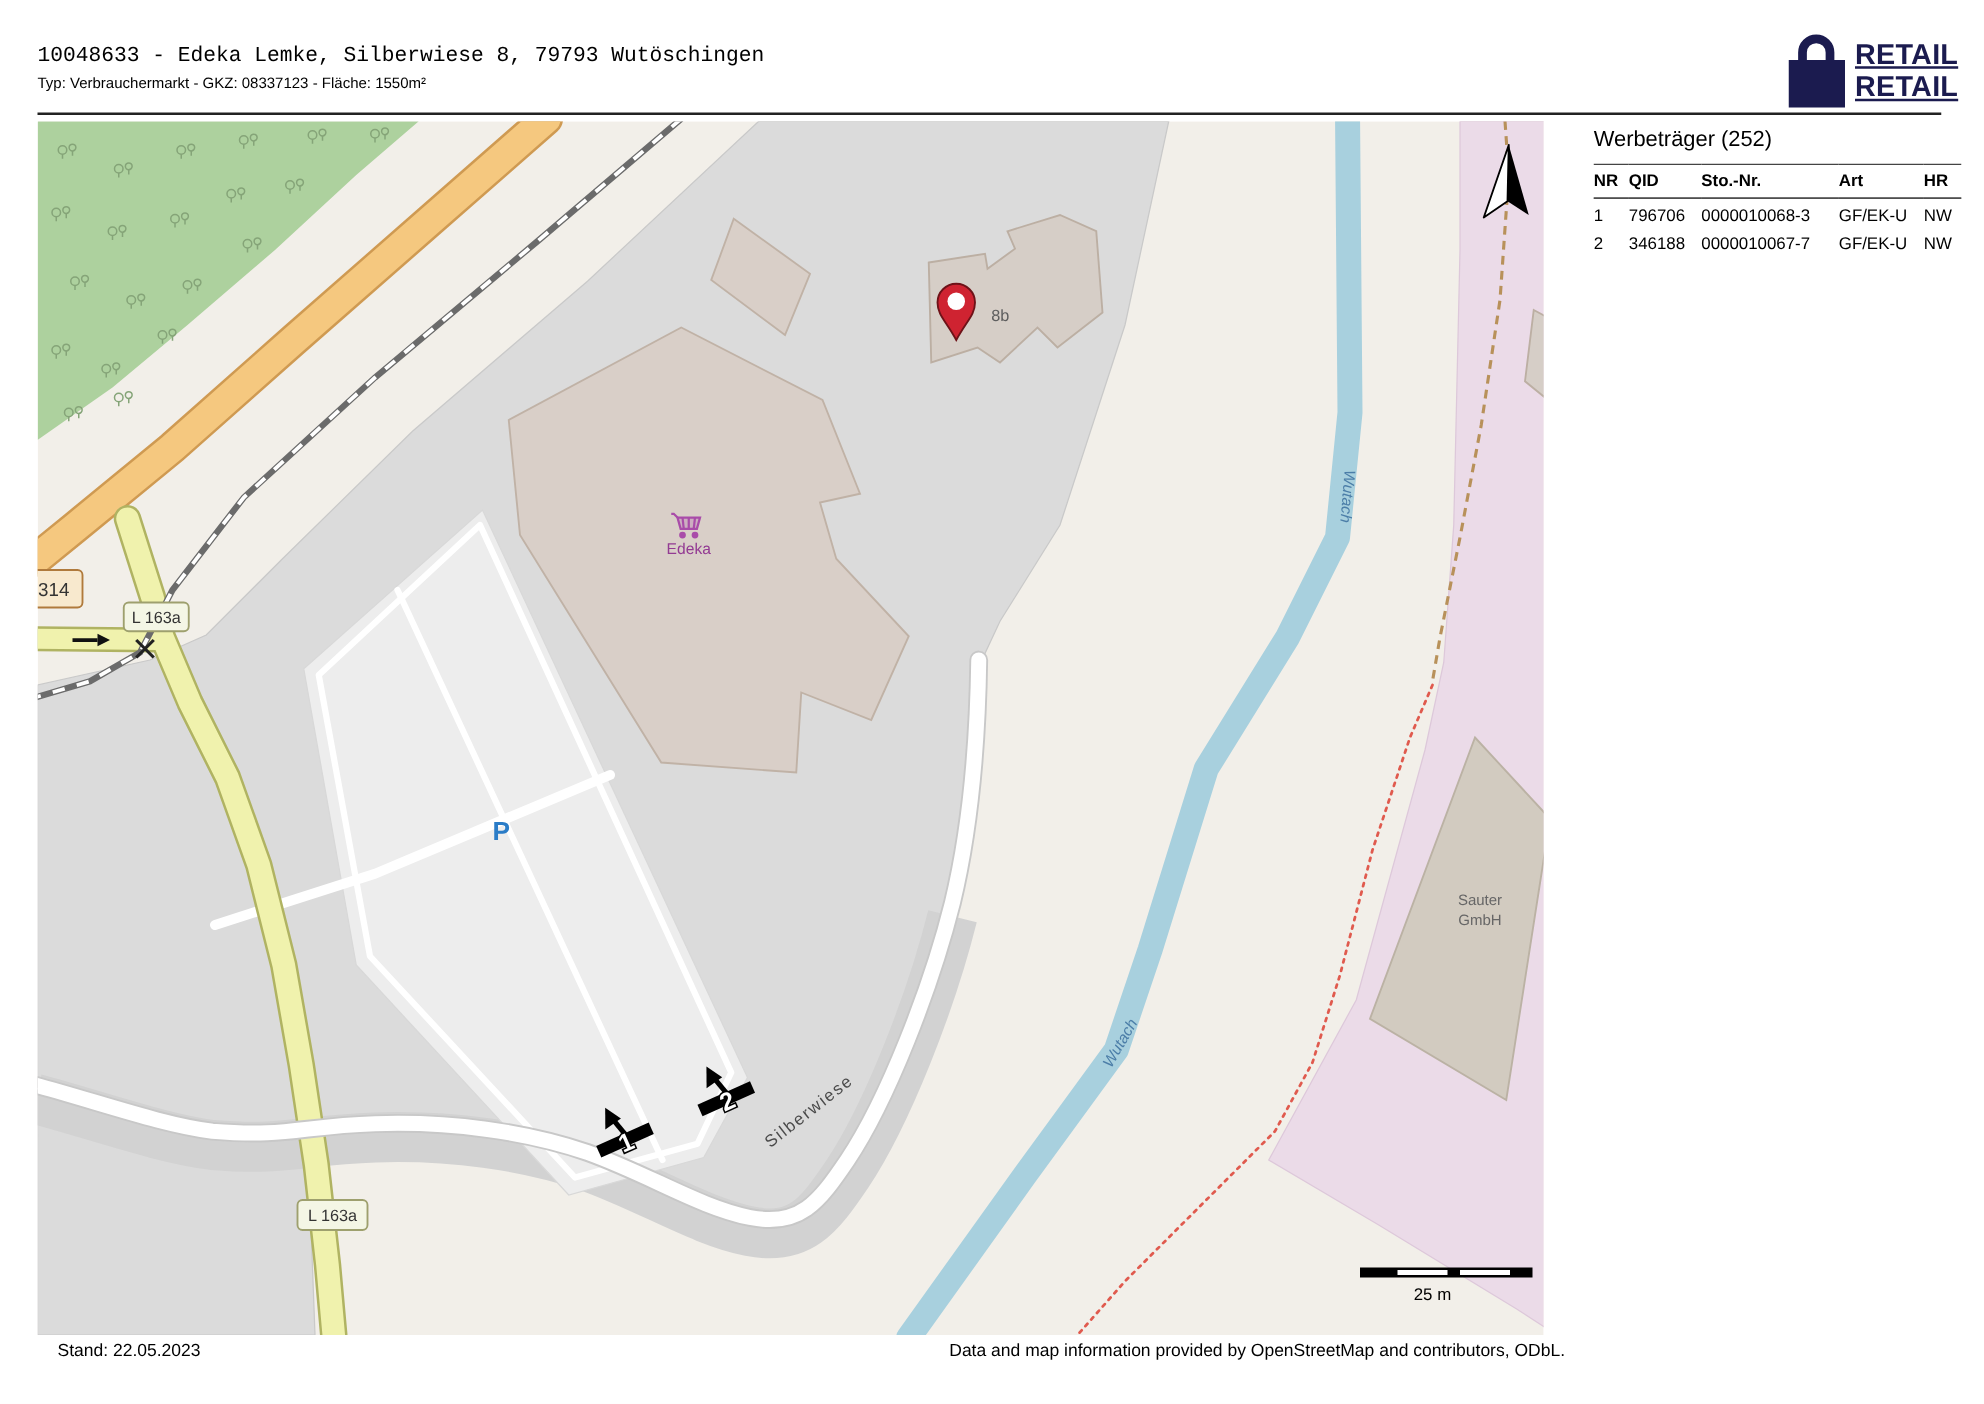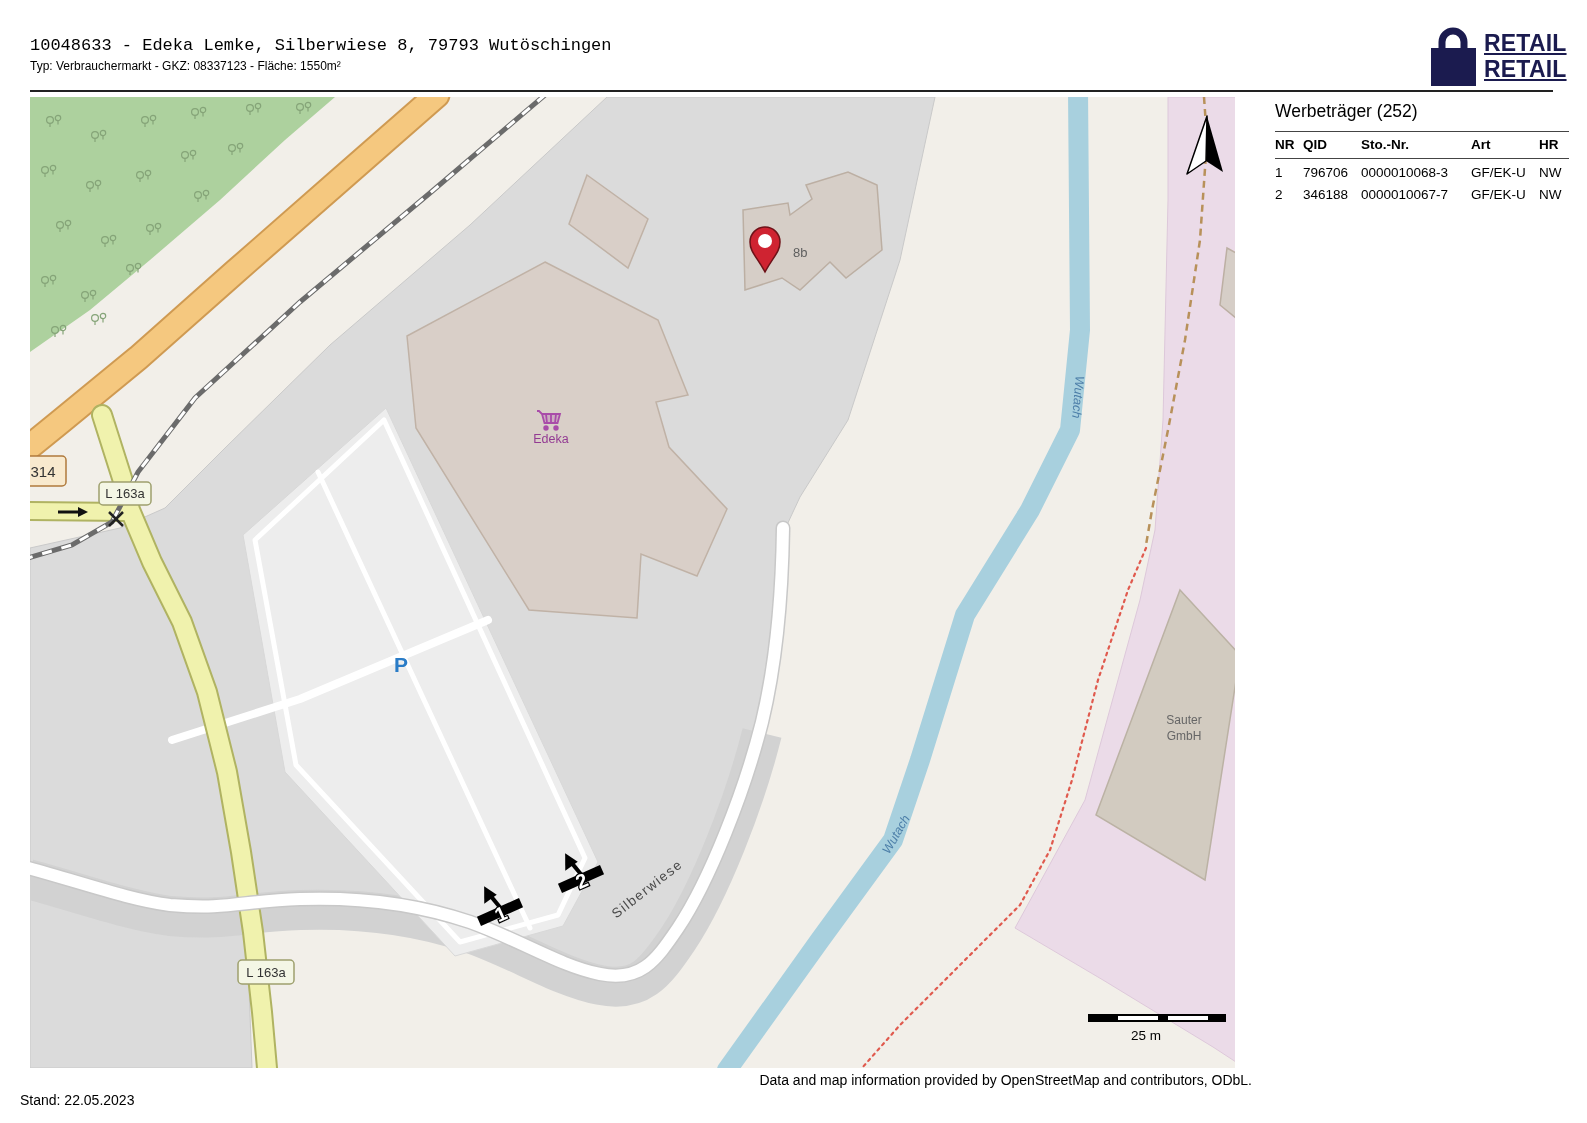--- a/index.html
+++ b/index.html
@@ -12,21 +12,21 @@
   
   #logo{left:1430px;top:25px;display:flex;align-items:center;gap:6px;}
   #logo .wordmark{font-size:23px;font-weight:800;line-height:26px;color:#1b1b4f;letter-spacing:.2px;text-decoration:underline;}
   
   #sidebar{left:1259px;top:101px;width:295px;margin-left:16px;}
   #sidebar-title{font-size:17.5px;margin:0 0 9px 0;font-weight:400;}
   table.sb{width:294px;border-collapse:collapse;font-size:13.5px;}
   table.sb th{font-weight:700;text-align:left;border-top:1.5px solid #444;border-bottom:1.5px solid #444;padding:5px 0 6px 0;}
   table.sb td{padding:6px 0 1px 0;}
   
-  #footer-stand{left:20px;top:1072px;font-size:14px;margin-top:20px;}
+  #footer-stand{left:46px;top:1072px;font-size:14px;}
   #footer-attr{left:35px;top:1072px;width:1217px;text-align:right;font-size:14px;}
   
   #map{left:30px;top:97px;width:1205px;height:971px;overflow:hidden;}
   text{font-family:"Liberation Sans",sans-serif;}
 </style>
 </head>
 <body>
 
 <div class="abs" id="header-line1">10048633 - Edeka Lemke, Silberwiese 8, 79793 Wutöschingen</div>
 <div class="abs" id="header-line2">Typ: Verbrauchermarkt - GKZ: 08337123 - Fläche: 1550m²</div>

